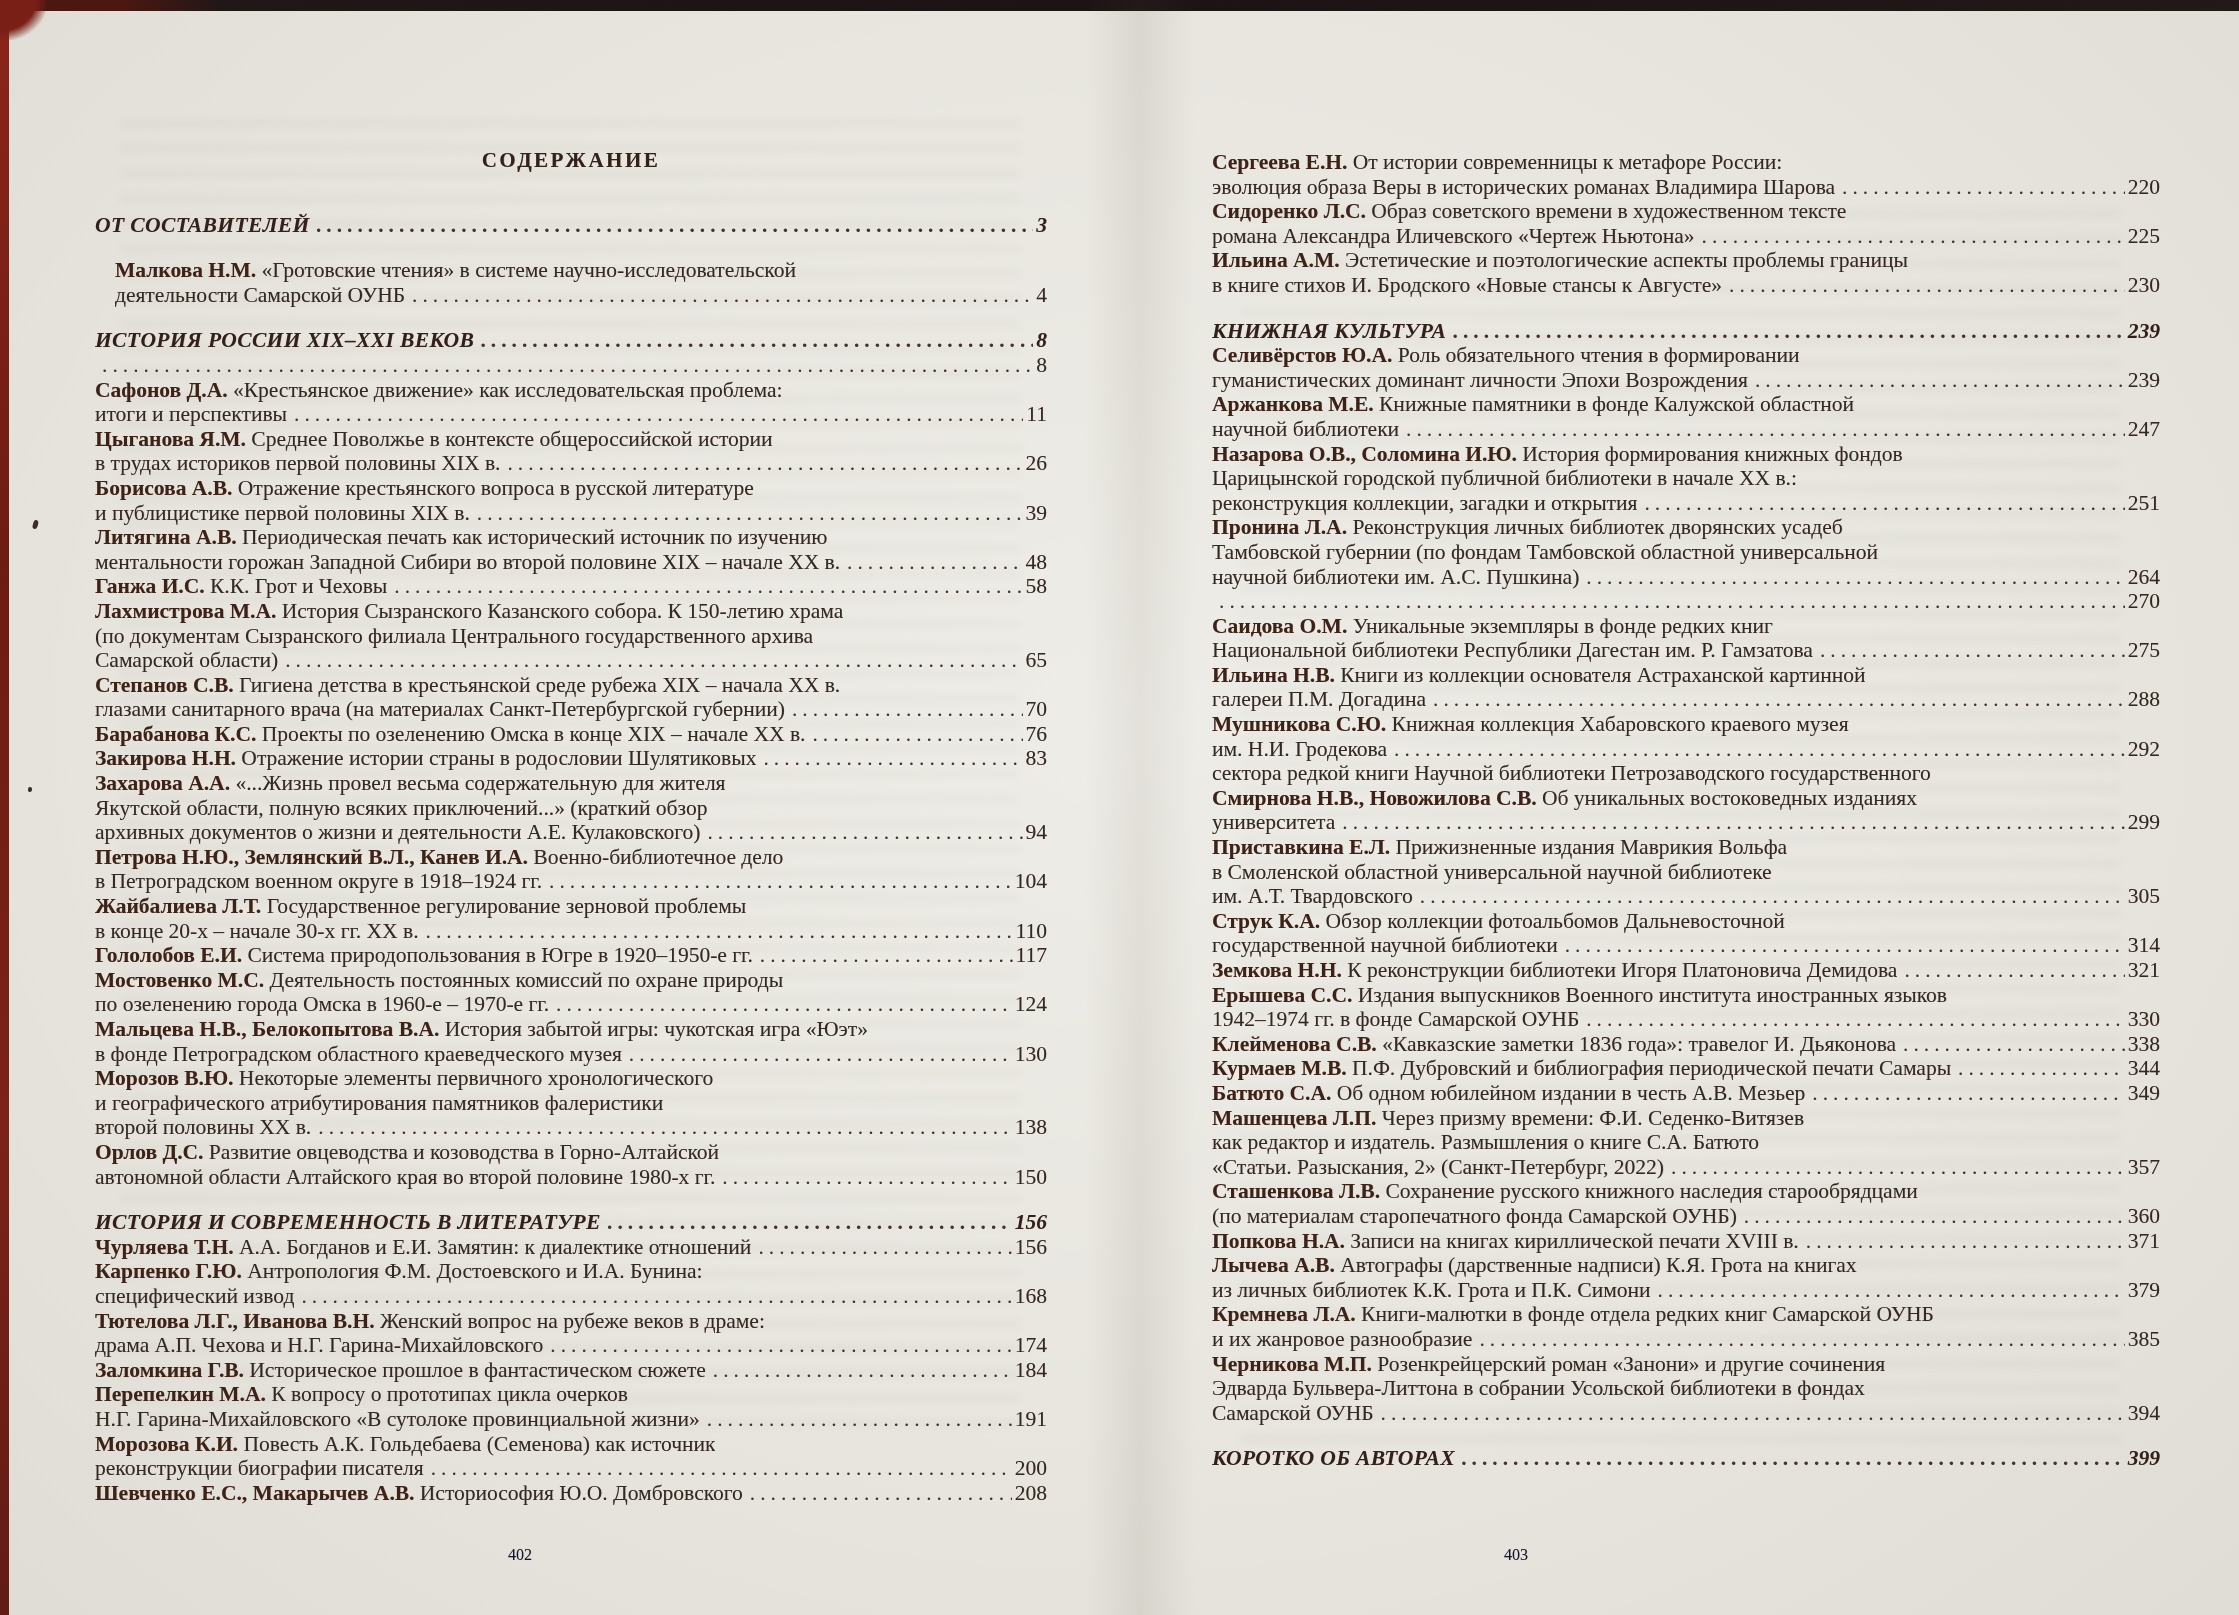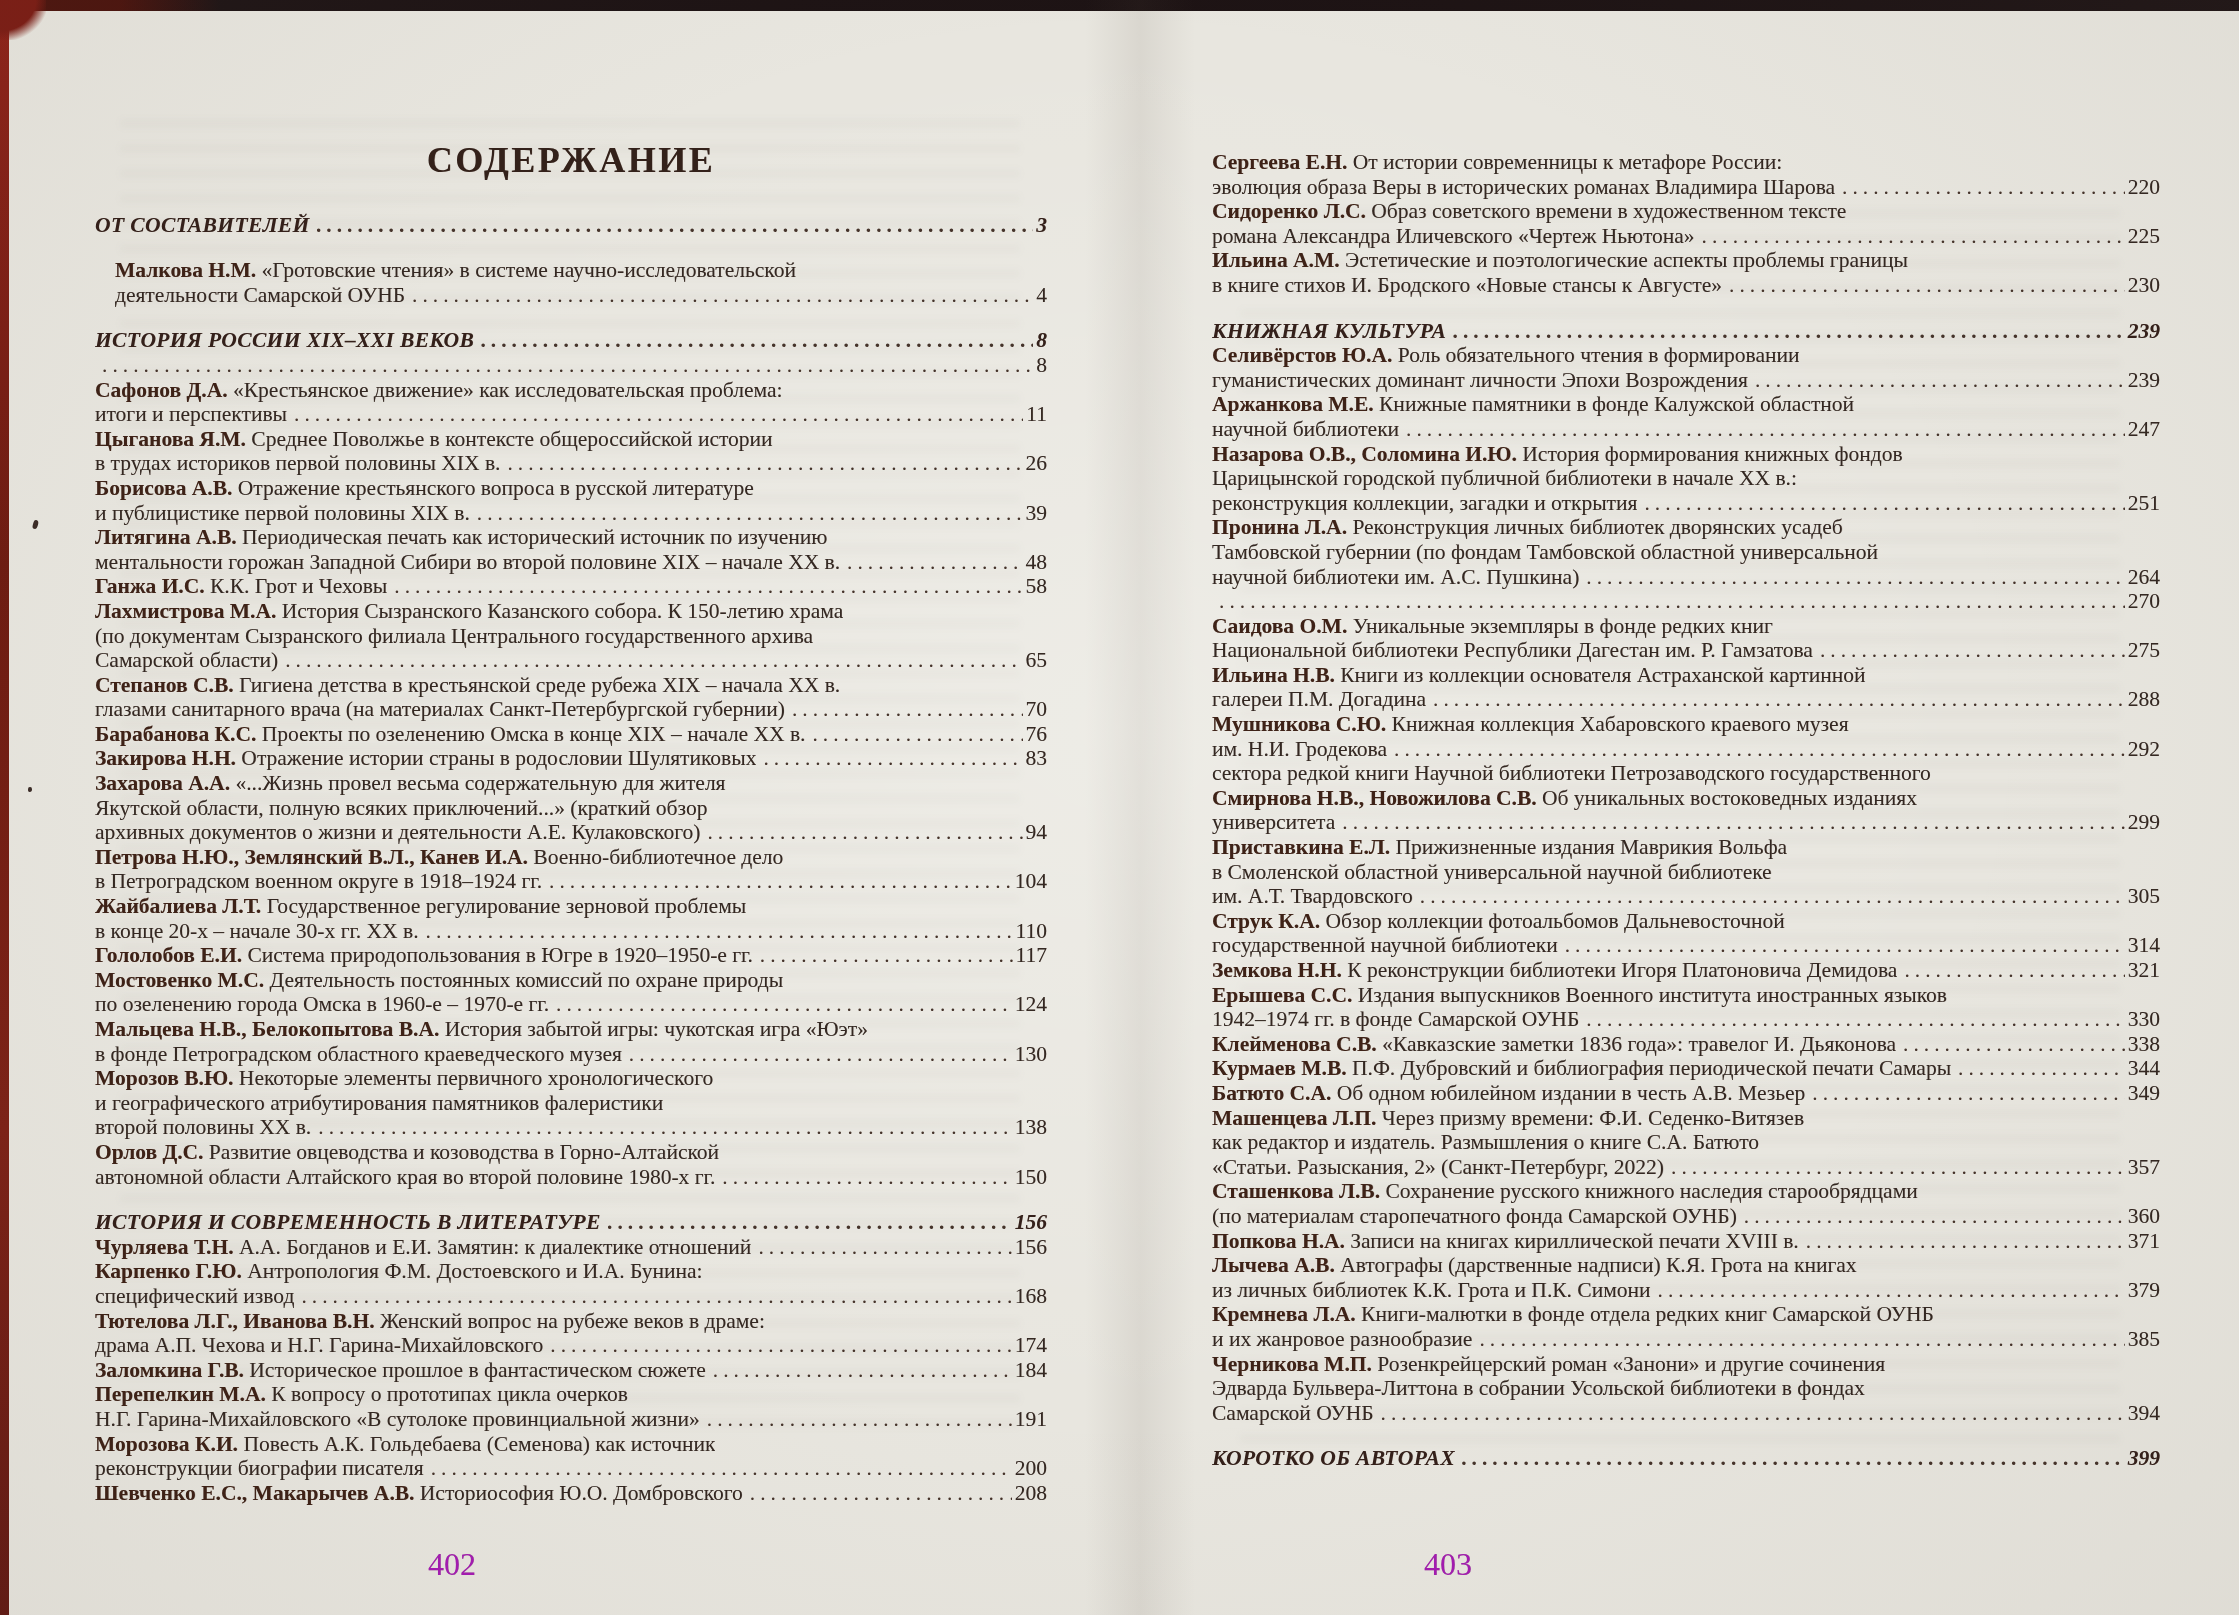--- a/index.html
+++ b/index.html
@@ -28,38 +28,38 @@
   .ghost-left{left:120px;top:110px;width:900px;height:1320px;}
   .ghost-right{left:1240px;top:200px;width:880px;height:1250px;}
   .ink-speck{position:absolute;background:#3a2b26;border-radius:50% 50% 60% 40%;}
   .speck-1{left:33px;top:520px;width:5px;height:9px;transform:rotate(14deg);}
   .speck-2{left:28px;top:787px;width:4px;height:5px;}
 
   
   .col{position:absolute;font-size:21.5px;line-height:24.6px;}
   .col-left{left:95px;top:148px;width:952px;}
   .col-right{left:1212px;top:150px;width:948px;text-align:right;}
-  .toc-title{font-size:36px;font-weight:bold;letter-spacing:2.5px;text-align:center;
+  .toc-title{font-size:21px;font-weight:bold;letter-spacing:2.5px;text-align:center;
     color:#33211a;margin-bottom:40px;text-shadow:0.3px 0.3px 0.6px rgba(70,40,30,0.35);}
   .entry{margin:0;}
   .entry-section{font-weight:bold;margin-top:21px;color:#34201a;font-style:italic;}
   .entry-section .txt{letter-spacing:0.4px;}
   .entries .entry:first-child{margin-top:0;}
   #left-entries .entry:nth-child(2){margin-top:21px;margin-left:20px;}
   .line{display:flex;align-items:baseline;}
   .txt{white-space:nowrap;overflow:hidden;flex-shrink:1;min-width:0;
     text-shadow:0.3px 0.3px 0.6px rgba(70,45,35,0.28);}
   .au{font-weight:bold;color:#3e2217;}
   .dots{flex:1 1 0;min-width:0;overflow:hidden;white-space:nowrap;
     margin:0 3px 0 7px;color:#45332a;}
   .dots::before{content:"..........................................................................................................................................";
     letter-spacing:5px;}
   .pg{white-space:nowrap;text-shadow:0.3px 0.3px 0.6px rgba(70,45,35,0.28);}
-  .folio{position:absolute;top:1546px;width:160px;text-align:center;
-    font-size:32px;color:#a21caf;text-shadow:0.3px 0.3px 0.6px rgba(70,45,35,0.3);}
+  .folio{position:absolute;top:1546px;width:160px;text-align:right;
+    font-size:16px;color:#0f172a;text-shadow:0.3px 0.3px 0.6px rgba(70,45,35,0.3);}
   .folio-left{left:372px;}
   .folio-right{left:1368px;}
 </style>
 </head>
 <body>
 
 <div class="scan-top-bar"></div>
 <div class="spine-strip"></div>
 <div class="corner-blotch"></div>
 <div class="gutter-shadow"></div>

